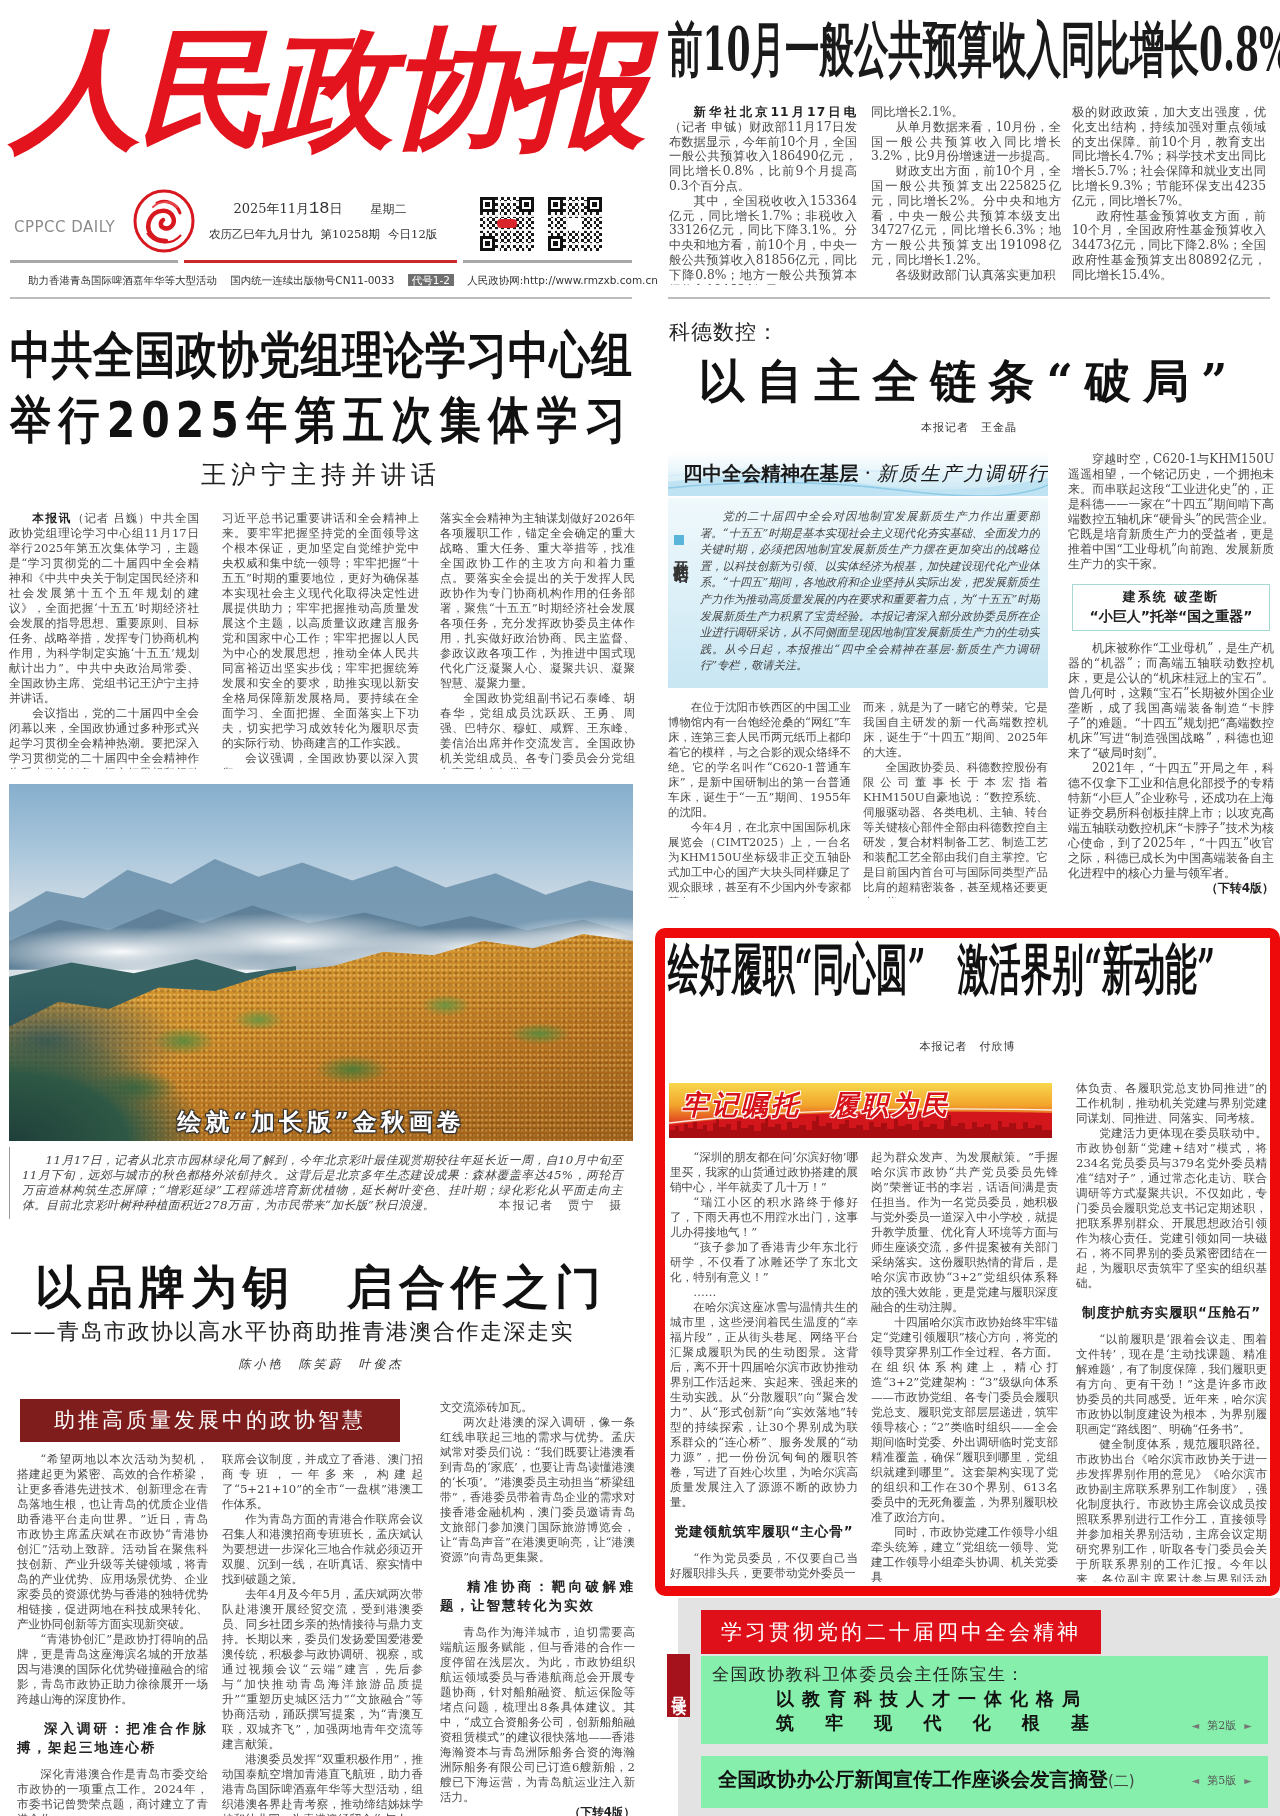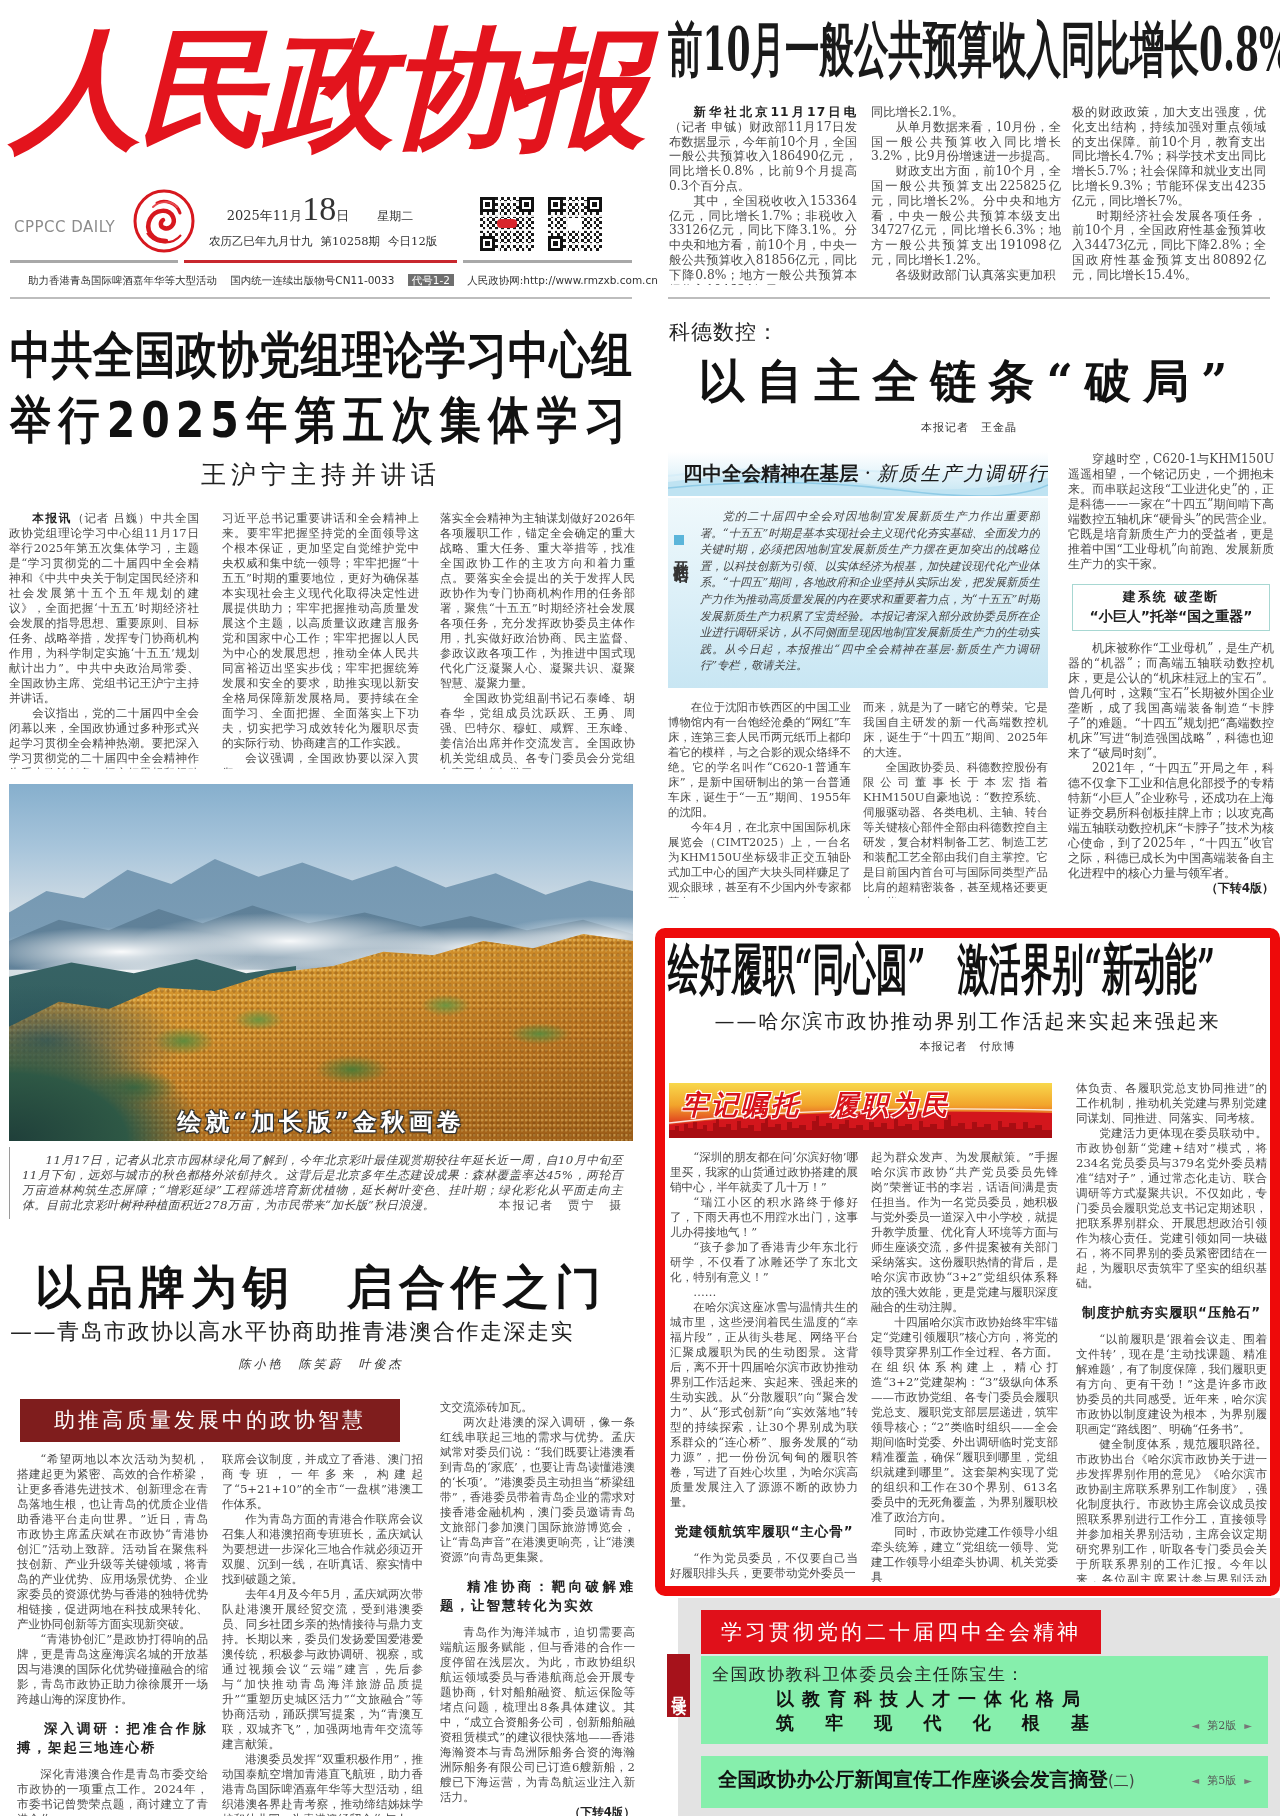--- a/index.html
+++ b/index.html
@@ -14,21 +14,21 @@
 .subh{margin:12px 0 10px;font-family:"DejaVu Sans",sans-serif;font-weight:bold;font-size:13.5px;line-height:19px;color:#222;letter-spacing:2px;}
 .subh.center{text-align:center;letter-spacing:1px;}
 .more{float:right;font-family:"DejaVu Sans",sans-serif;font-weight:bold;color:#222;text-indent:0;}
 
 
 #mast-title{left:12px;top:10px;width:640px;height:165px;font-size:130px;line-height:158px;letter-spacing:-4px;color:#e3141d;font-weight:bold;font-style:italic;white-space:nowrap;}
 #cppcc{left:14px;top:218px;font-size:15px;color:#8c8c8c;letter-spacing:.5px;}
 #logo{left:133px;top:189px;width:62px;height:64px;}
 #dateblk{left:205px;top:194px;width:230px;text-align:center;color:#333;}
 #dateblk .l1{font-size:13px;line-height:30px;white-space:nowrap;}
-#dateblk .day{font-size:34px;font-family:Liberation Serif, serif;}
+#dateblk .day{font-size:17px;font-family:Liberation Mono, monospace;}
 #dateblk .wd{margin-left:28px;font-size:12px;}
 #dateblk .l2{font-size:11.5px;line-height:16px;margin-top:2px;white-space:nowrap;}
 #dateblk .l2 span{margin:0 4px;}
 .qr{position:absolute;top:197px;width:54px;height:54px;background-color:#fff;
  background-image:linear-gradient(90deg,transparent 0 38%,rgba(255,255,255,.9) 38% 52%,transparent 52%),linear-gradient(0deg,transparent 0 60%,rgba(255,255,255,.85) 60% 70%,transparent 70%),repeating-conic-gradient(#1a1a1a 0 25%,#fff 0 50%);
  background-size:13px 11px,9px 14px,6px 6px;}
 .finder{position:absolute;width:15px;height:15px;border:3px solid #111;background:#fff;}
 .finder::after{content:"";position:absolute;left:2px;top:2px;width:5px;height:5px;background:#111;}
 .divider{top:260px;height:3px;}
 #infoline{left:28px;top:272px;font-size:10.5px;line-height:16px;color:#333;white-space:nowrap;}
@@ -154,21 +154,21 @@
     <p>其中，全国税收收入153364亿元，同比增长1.7%；非税收入33126亿元，同比下降3.1%。分中央和地方看，前10个月，中央一般公共预算收入81856亿元，同比下降0.8%；地方一般公共预算本级收入104634亿元，</p>
   </div>
   <div class="col fin" style="left:871px;width:190px">
     <p class="cont">同比增长2.1%。</p>
     <p>从单月数据来看，10月份，全国一般公共预算收入同比增长3.2%，比9月份增速进一步提高。</p>
     <p>财政支出方面，前10个月，全国一般公共预算支出225825亿元，同比增长2%。分中央和地方看，中央一般公共预算本级支出34727亿元，同比增长6.3%；地方一般公共预算支出191098亿元，同比增长1.2%。</p>
     <p>各级财政部门认真落实更加积</p>
   </div>
   <div class="col fin" style="left:1072px;width:194px">
     <p class="cont">极的财政政策，加大支出强度，优化支出结构，持续加强对重点领域的支出保障。前10个月，教育支出同比增长4.7%；科学技术支出同比增长5.7%；社会保障和就业支出同比增长9.3%；节能环保支出4235亿元，同比增长7%。</p>
-    <p>时期经济社会发展各项任务，前10个月，全国政府性基金预算收入34473亿元，同比下降2.8%；全国政府性基金预算支出80892亿元，同比增长15.4%。</p>
+    <p>政府性基金预算收支方面，前10个月，全国政府性基金预算收入34473亿元，同比下降2.8%；全国政府性基金预算支出80892亿元，同比增长15.4%。</p>
   </div>
 </article>
 
 <div class="a rule" style="left:10px;width:622px"></div>
 <div class="a rule" style="left:668px;width:602px"></div>
 
 <article>
   <div class="a st-h sans" style="top:328px">中共全国政协党组理论学习中心组</div>
   <div class="a st-h sans" style="top:393px;letter-spacing:6px">举行2025年第五次集体学习</div>
   <div id="st-sub" class="a sans">王沪宁主持并讲话</div>
@@ -262,21 +262,20 @@
       <div class="s1">建系统 破垄断</div>
       <div class="s2">“小巨人”托举“国之重器”</div>
     </div>
     <p>机床被称作“工业母机”，是生产机器的“机器”；而高端五轴联动数控机床，更是公认的“机床桂冠上的宝石”。曾几何时，这颗“宝石”长期被外国企业垄断，成了我国高端装备制造“卡脖子”的难题。“十四五”规划把“高端数控机床”写进“制造强国战略”，科德也迎来了“破局时刻”。</p>
     <p><span>2021年，“十四五”开局之年，科德不仅拿下工业和信息化部授予的专精特新“小巨人”企业称号，还成功在上海证券交易所科创板挂牌上市；以攻克高端五轴联动数控机床“卡脖子”技术为核心使命，到了2025年，“十四五”收官之际，科德已成长为中国高端装备自主化进程中的核心力量与领军者。</span><span class="more">（下转4版）</span></p>
   </div>
 </article>
 
 <article id="hb-box" class="a">
   <div id="hb-head" class="a">绘好履职“同心圆”　激活界别“新动能”</div>
-  <div id="hb-sub" class="a sans">——哈尔滨市政协推动界别工作活起来实起来强起来</div>
   <div id="hb-by" class="a">本报记者　付欣博</div>
   <div id="hb-banner" class="a">
     <svg width="383" height="55" viewBox="0 0 383 55" style="position:absolute;left:0;top:0">
       <defs>
         <linearGradient id="hbg" x1="0" y1="0" x2="0" y2="1">
           <stop offset="0" stop-color="#f8d84c"></stop>
           <stop offset="0.4" stop-color="#f2a52c"></stop>
           <stop offset="0.72" stop-color="#e0401f"></stop>
           <stop offset="1" stop-color="#c9111a"></stop>
         </linearGradient>

